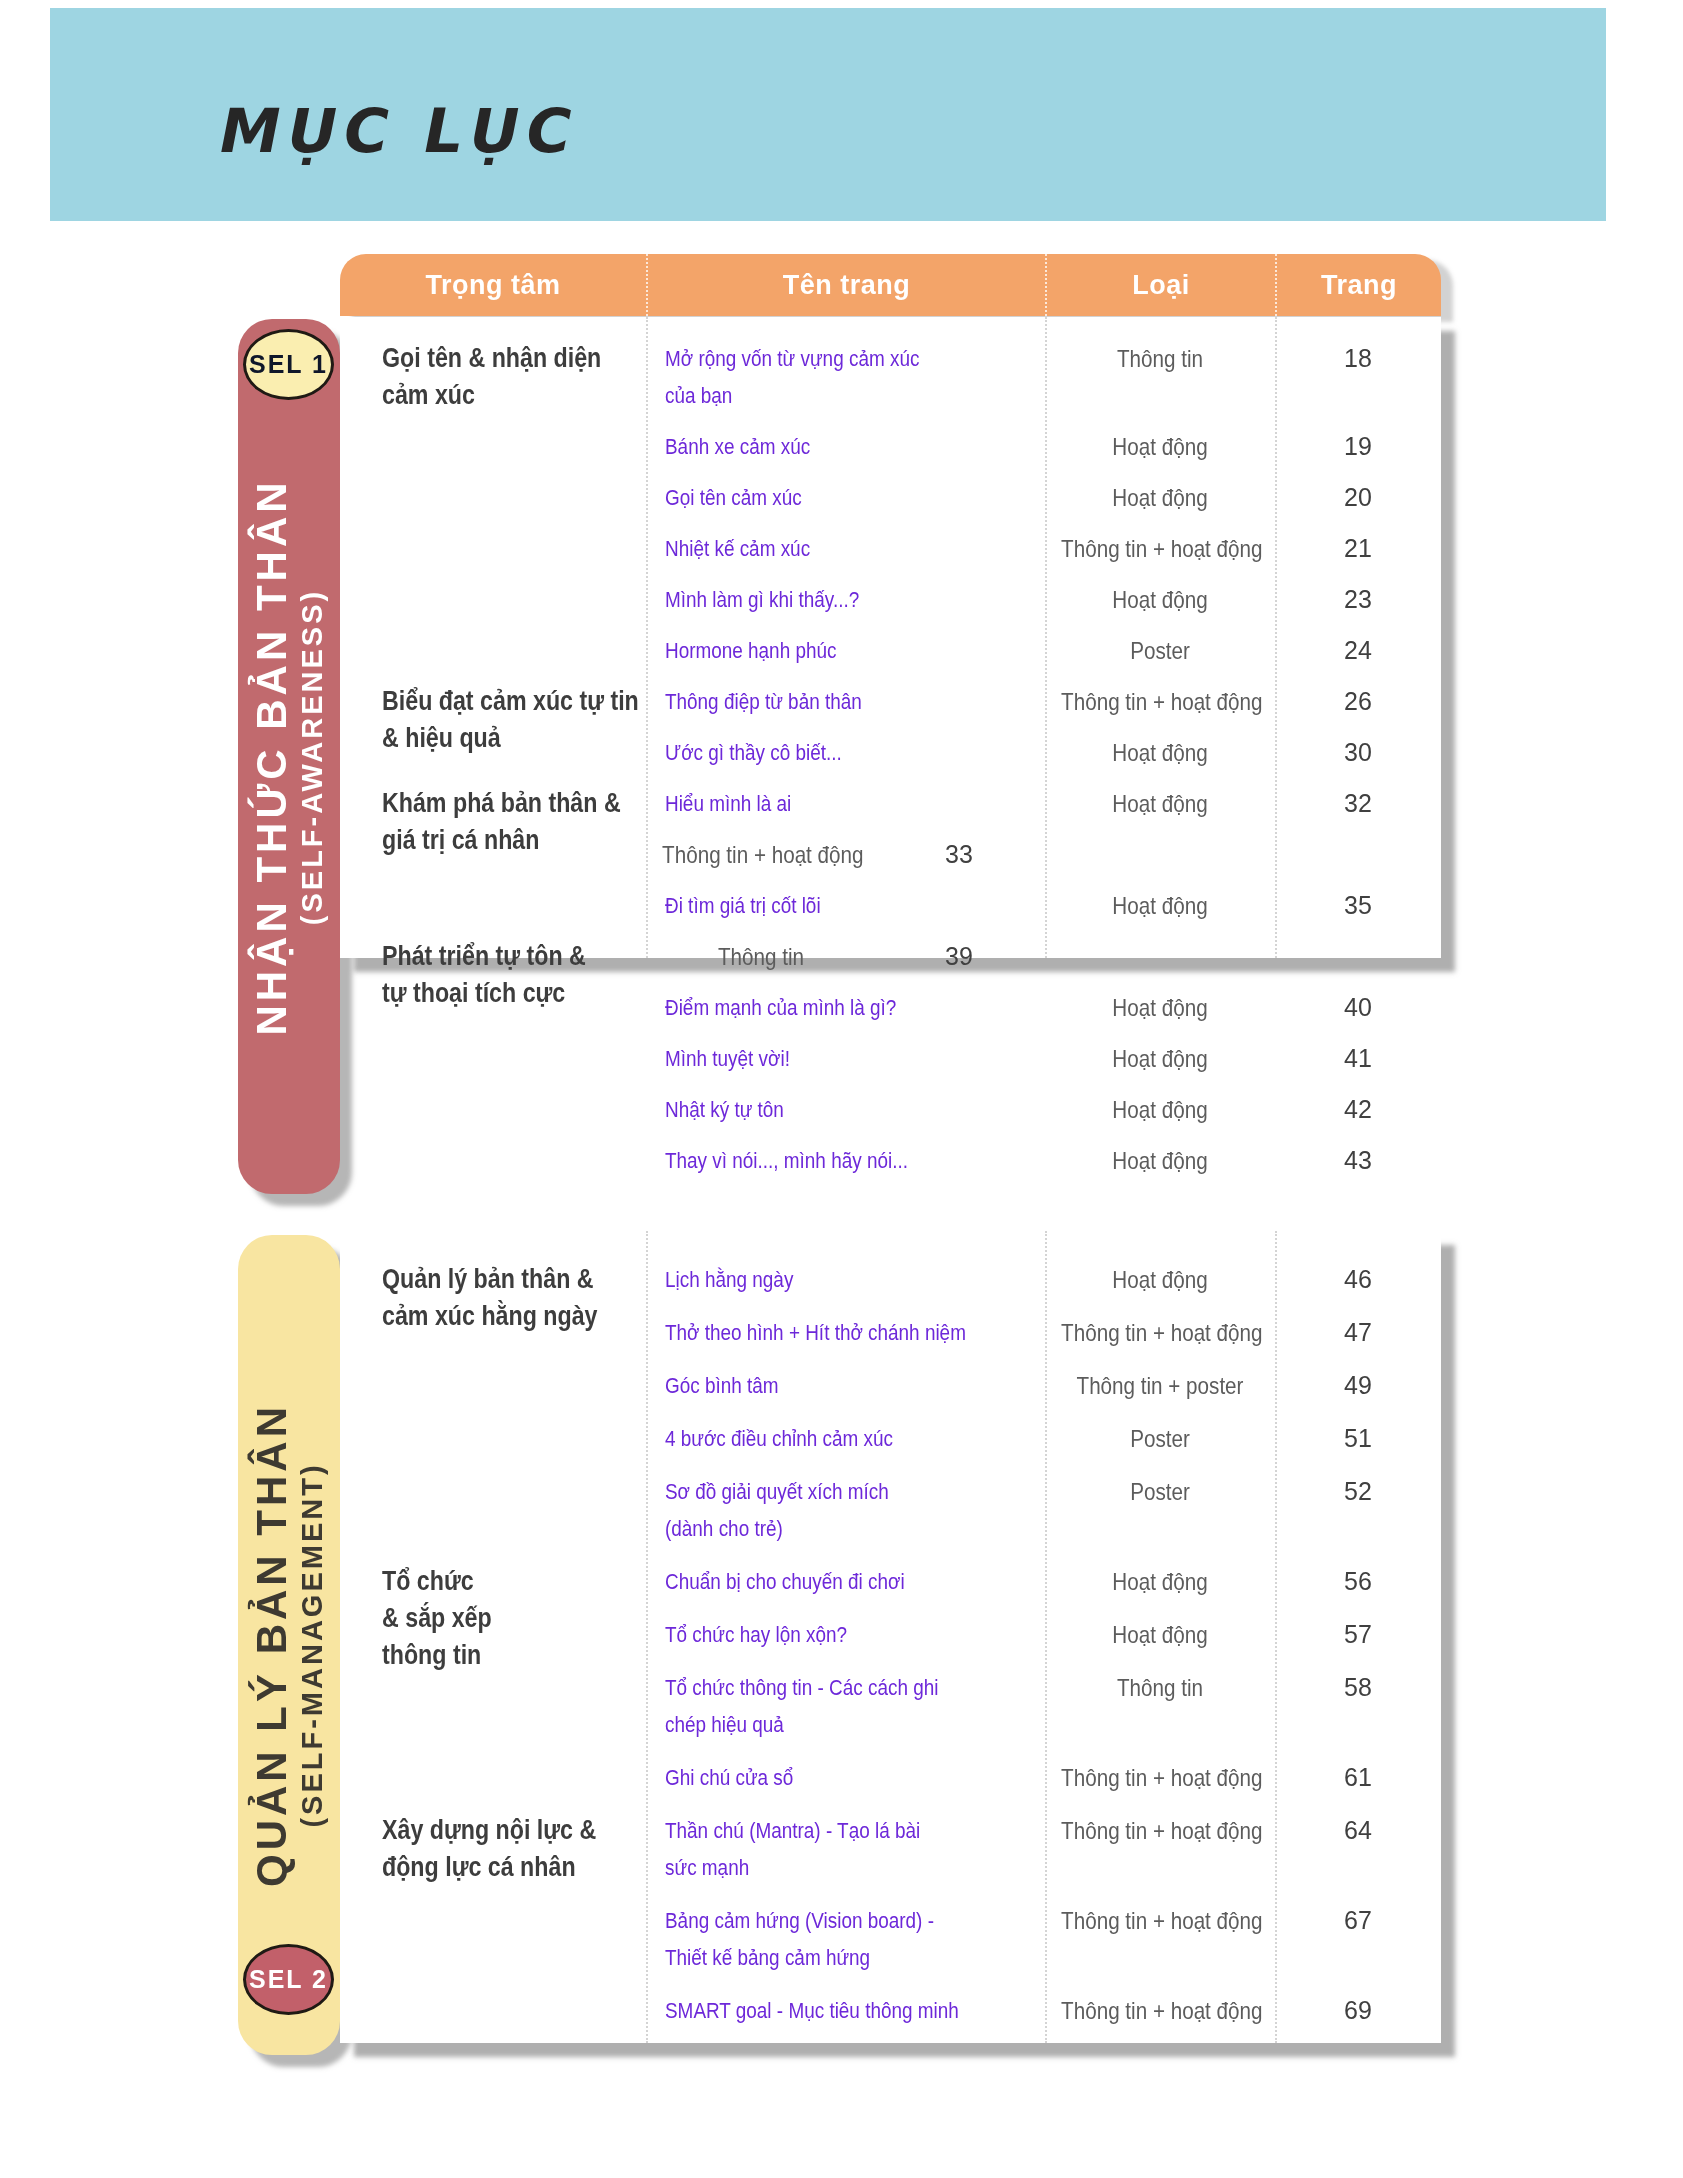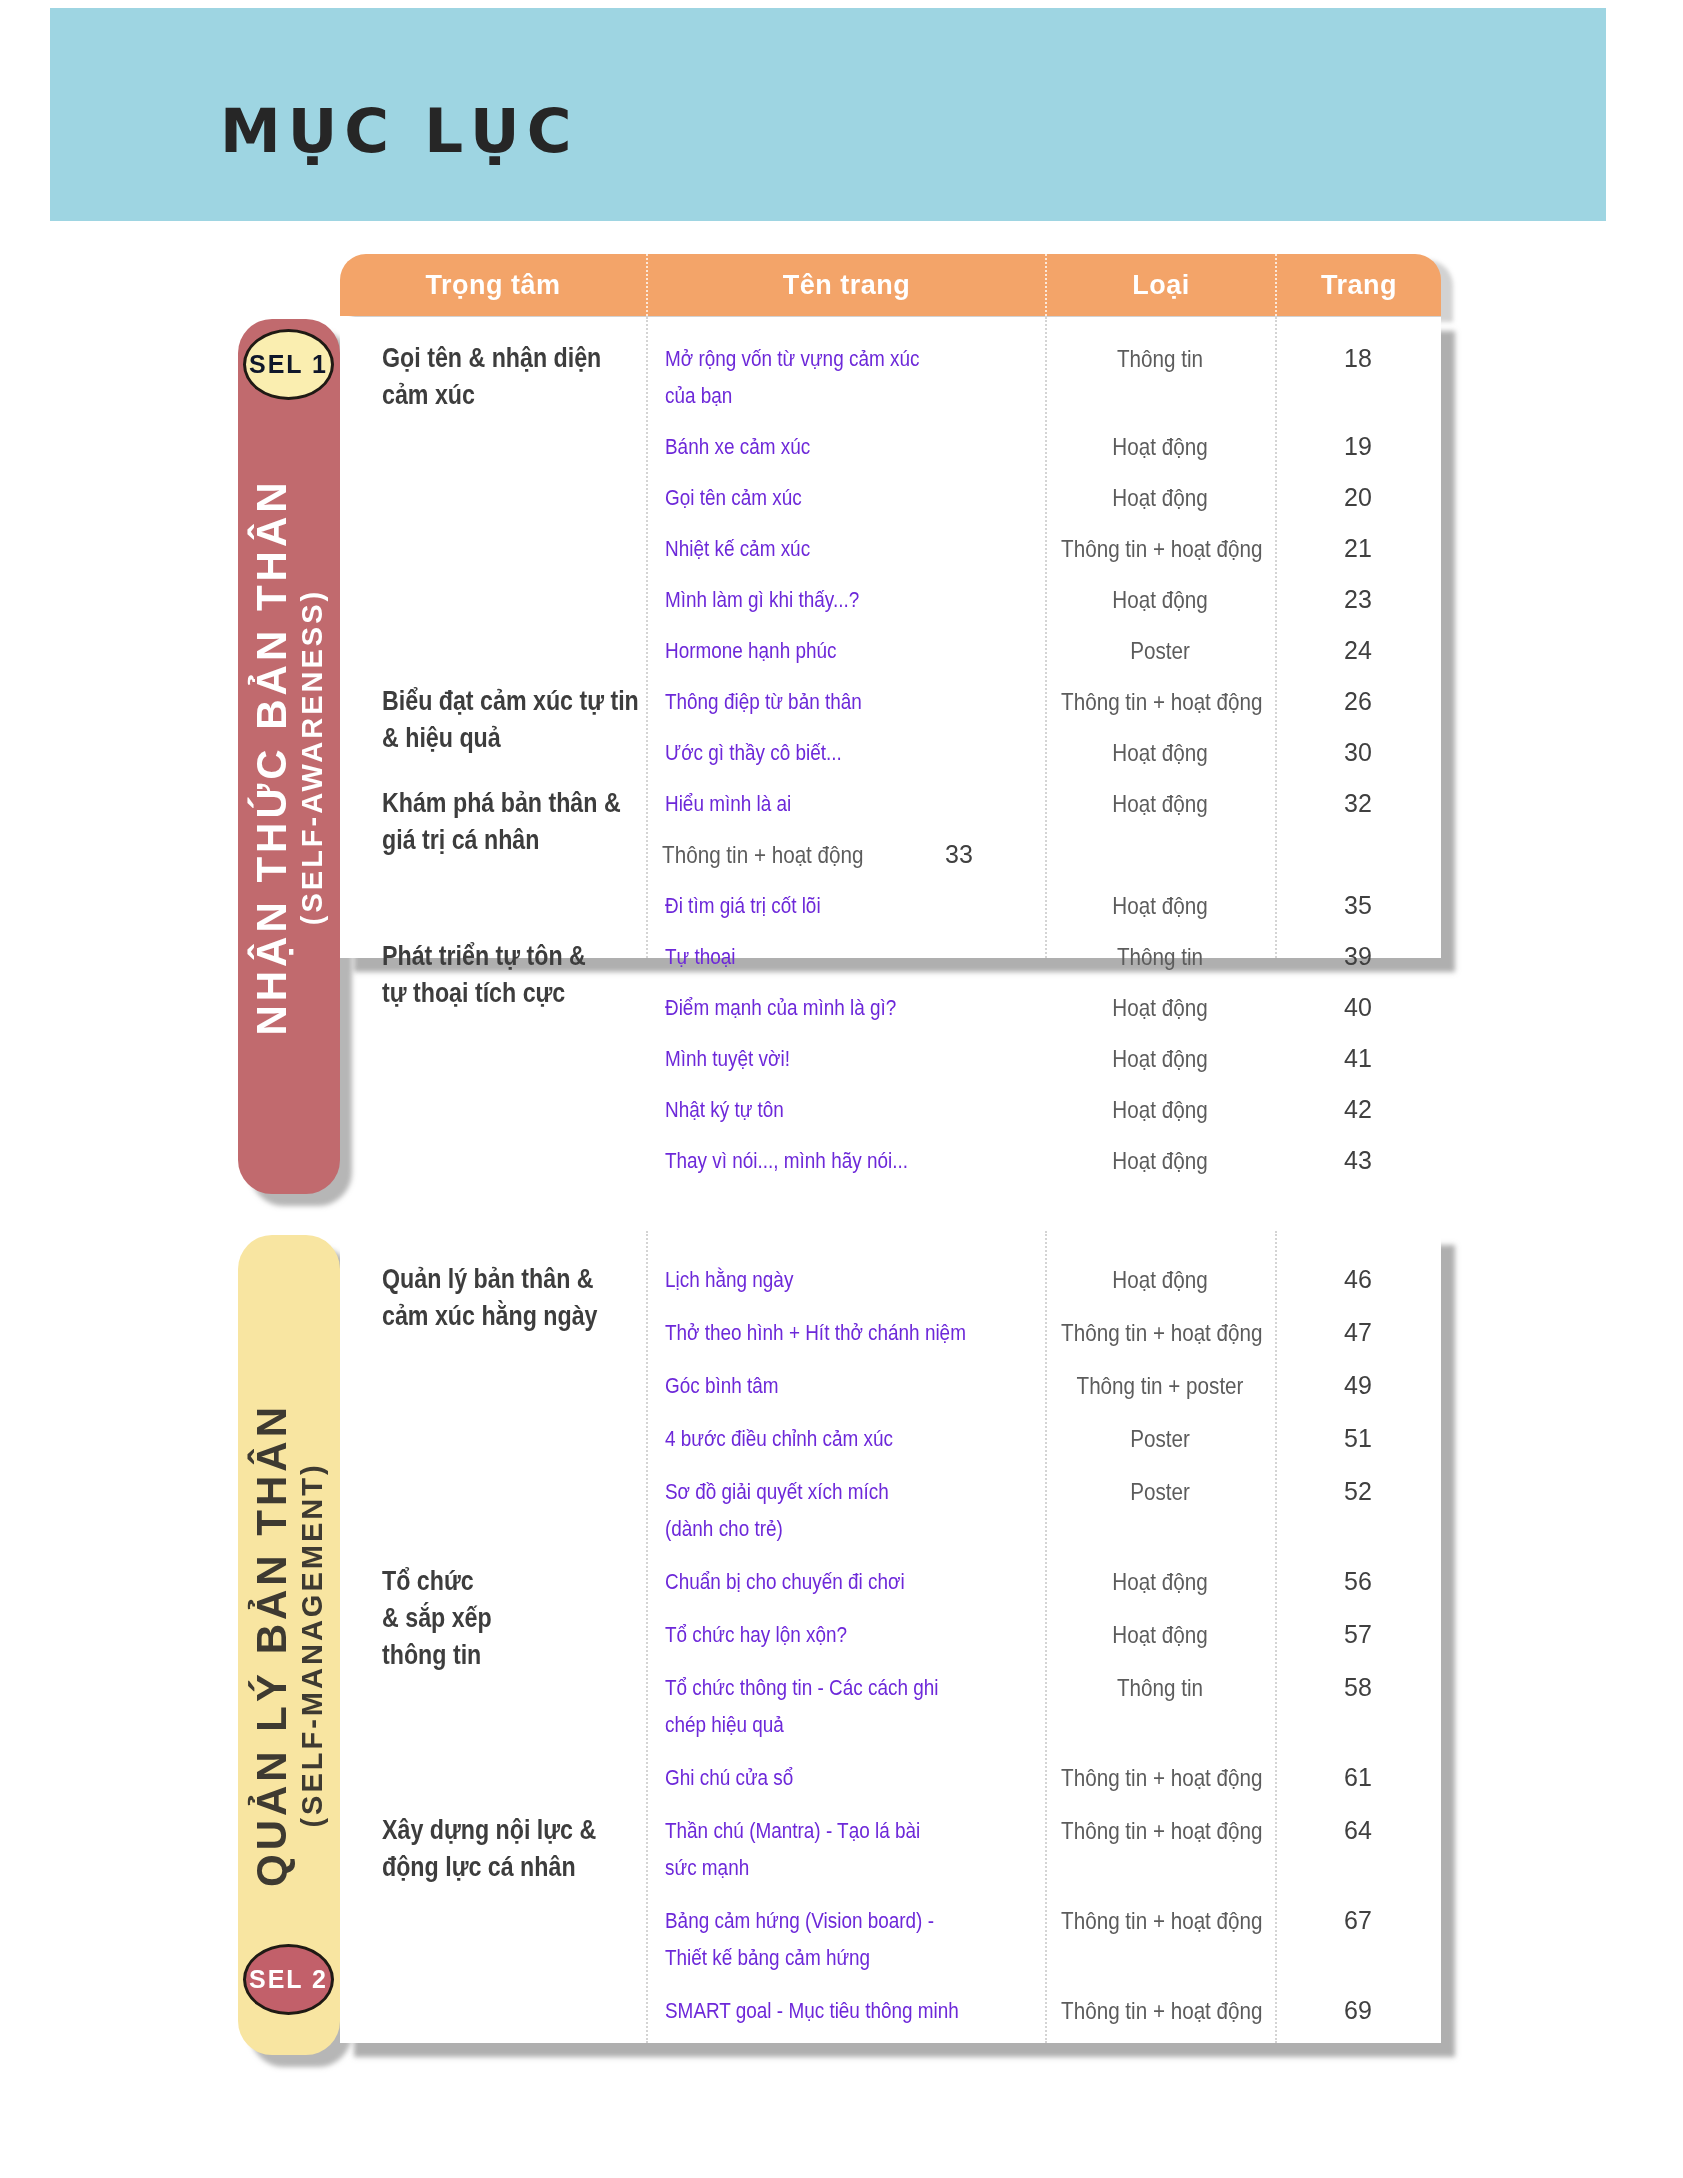--- a/index.html
+++ b/index.html
@@ -51,21 +51,21 @@
   .badge{position:absolute;width:91px;height:71px;border-radius:50%;border:3px solid #1f1a14;
          display:flex;align-items:center;justify-content:center;box-sizing:border-box;
          font-size:25px;font-weight:bold;letter-spacing:2px;}
   .sec1 .badge{color:#0f172a;}
   .sec2 .badge{color:#ffffff;}
 </style>
 </head>
 <body>
 
 <div class="page">
-  <div class="band" id="band" style="background: rgb(158, 213, 226);">
+  <div class="band" id="band" style="background: rgb(158, 213, 226); font-style: italic;">
     <h1>MỤC LỤC</h1>
   </div>
 
   <div class="theader" id="theader" style="background: rgb(243, 164, 105);">
     <div class="hcell hc1">Trọng tâm</div>
     <div class="hcell hc2">Tên trang</div>
     <div class="hcell hc3">Loại</div>
     <div class="hcell hc4">Trang</div>
   </div>
 
@@ -203,23 +203,20 @@
               </div>
             </div>
           </div>
           <div class="group">
             <div class="gfocus">
               <div class="cond">Phát triển tự tôn &amp;</div>
               <div class="cond">tự thoại tích cực</div>
             </div>
             <div class="grows">
               <div class="row">
-                <div class="c2">
-                  <div class="cond">Tự thoại</div>
-                </div>
                 <div class="c3">
                   <div class="condc">Thông tin</div>
                 </div>
                 <div class="c4">39</div>
               </div>
               <div class="row">
                 <div class="c2">
                   <div class="cond">Điểm mạnh của mình là gì?</div>
                 </div>
                 <div class="c3">

